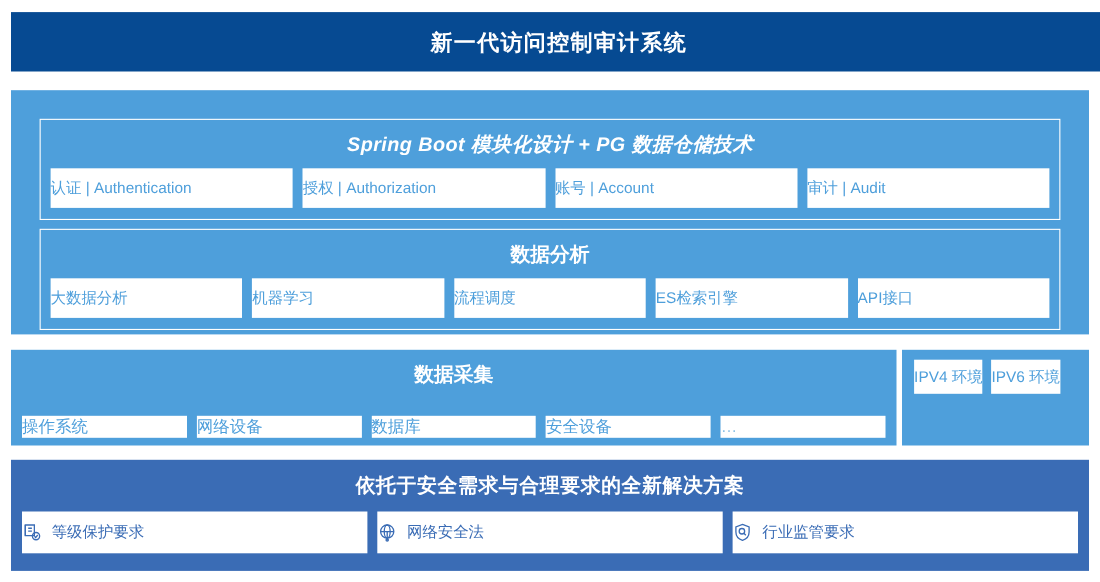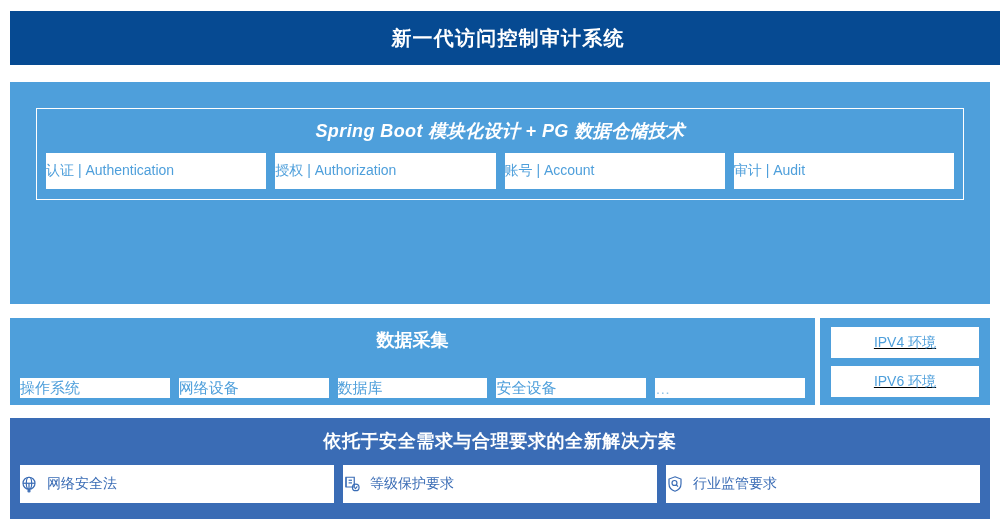--- a/index.html
+++ b/index.html
@@ -90,21 +90,21 @@
     align-items: center;
     justify-content: flex-start;
     color: #4E9FDB;
     font-size: 14px;
     white-space: nowrap;
   }
   .band.collect .card { height: 20px; font-size: 15px; }
   .band.collect .card.ellipsis { color: #8fc2e6; letter-spacing: 2px; }
 
   
-  .env-stack { display: flex; flex-direction: column; gap: 8px; text-decoration: underline; }
+  .env-stack { display: flex; gap: 8px; }
   .env-card {
     background: #ffffff;
     height: 31px;
     display: flex;
     align-items: center;
     justify-content: center;
     color: #4E9FDB;
     font-size: 14px;
   }
 
@@ -147,20 +147,40 @@
         </div>
         <div class="card">
           <span>账号 | Account</span>
         </div>
         <div class="card">
           <span>审计 | Audit</span>
         </div>
       </div>
     </div>
 
+    <div class="group">
+      <div class="group-title">数据分析</div>
+      <div class="cards">
+        <div class="card">
+          <span>大数据分析</span>
+        </div>
+        <div class="card">
+          <span>机器学习</span>
+        </div>
+        <div class="card">
+          <span>流程调度</span>
+        </div>
+        <div class="card">
+          <span>ES检索引擎</span>
+        </div>
+        <div class="card">
+          <span>API接口</span>
+        </div>
+      </div>
+    </div>
 
   </div>
 
   <div class="band collect">
     <div class="band-title">数据采集</div>
     <div class="cards">
       <div class="card">
         <span>操作系统</span>
       </div>
       <div class="card">
@@ -185,48 +205,48 @@
       </div>
       <div class="env-card">
         <span>IPV6 环境</span>
       </div>
     </div>
   </div>
 
   <div class="band solution">
     <div class="band-title solution-title">依托于安全需求与合理要求的全新解决方案</div>
     <div class="cards">
-
-      <div class="card">
-        <span class="sol-icon">
-          <svg viewBox="0 0 24 24" width="18" height="18" fill="none" stroke="#3A6CB5" stroke-width="1.6">
-            <circle cx="12" cy="11" r="8"></circle>
-            <ellipse cx="12" cy="11" rx="3.6" ry="8"></ellipse>
-            <line x1="4" y1="11" x2="20" y2="11"></line>
-            <line x1="12" y1="11" x2="12" y2="22"></line>
-            <circle cx="12" cy="21.2" r="1.4"></circle>
-          </svg>
-        </span>
-        <span>网络安全法</span>
-      </div>
 
       <div class="card">
         <span class="sol-icon">
           <svg viewBox="0 0 24 24" width="18" height="18" fill="none" stroke="#3A6CB5" stroke-width="1.6">
             <path d="M4 3h11v13H4z"></path>
             <line x1="7.5" y1="7" x2="12" y2="7"></line>
             <line x1="7.5" y1="10.5" x2="12" y2="10.5"></line>
             <line x1="4" y1="3" x2="4" y2="16"></line>
             <circle cx="17" cy="16.5" r="4.4"></circle>
             <polyline points="15.1,16.6 16.6,18.1 19.1,15.1"></polyline>
           </svg>
         </span>
         <span>等级保护要求</span>
       </div>
 
+      <div class="card">
+        <span class="sol-icon">
+          <svg viewBox="0 0 24 24" width="18" height="18" fill="none" stroke="#3A6CB5" stroke-width="1.6">
+            <circle cx="12" cy="11" r="8"></circle>
+            <ellipse cx="12" cy="11" rx="3.6" ry="8"></ellipse>
+            <line x1="4" y1="11" x2="20" y2="11"></line>
+            <line x1="12" y1="11" x2="12" y2="22"></line>
+            <circle cx="12" cy="21.2" r="1.4"></circle>
+          </svg>
+        </span>
+        <span>网络安全法</span>
+      </div>
+
 
       <div class="card">
         <span class="sol-icon">
           <svg viewBox="0 0 24 24" width="18" height="18" fill="none" stroke="#3A6CB5" stroke-width="1.6">
             <path d="M12 2.4 20 5.4v6.2c0 5-3.4 8.6-8 10-4.6-1.4-8-5-8-10V5.4z"></path>
             <circle cx="11.3" cy="10.6" r="3.3"></circle>
             <line x1="13.7" y1="13" x2="16" y2="15.4"></line>
           </svg>
         </span>
         <span>行业监管要求</span>

